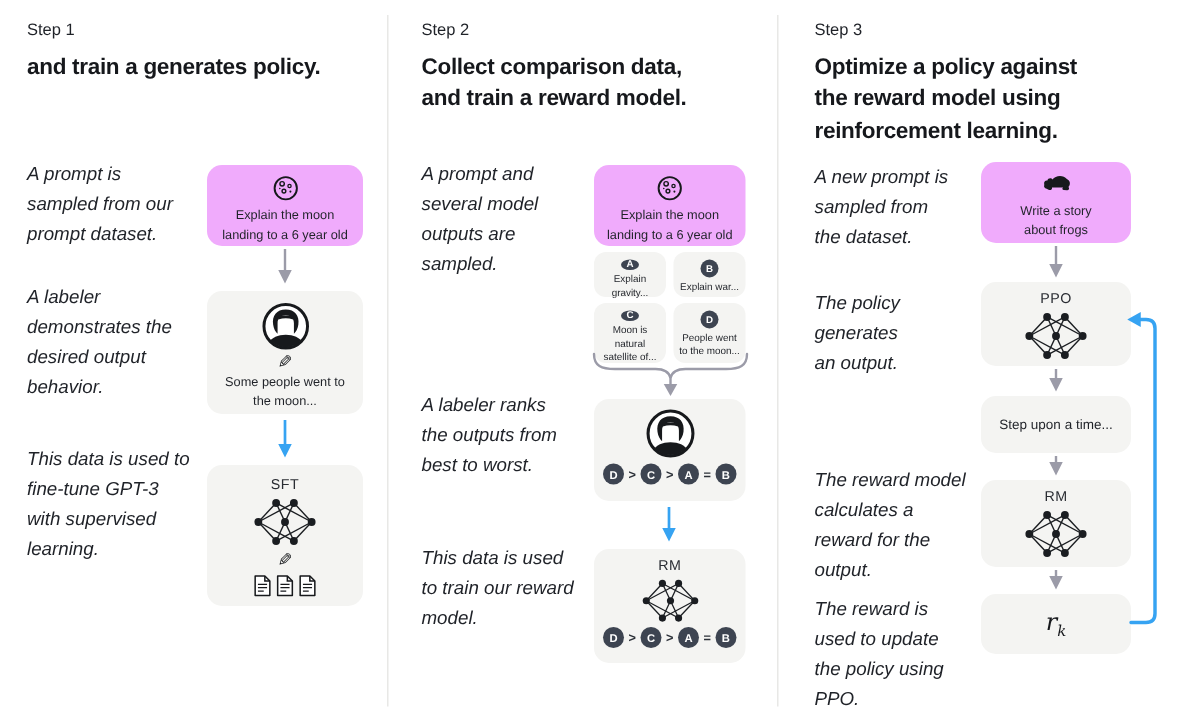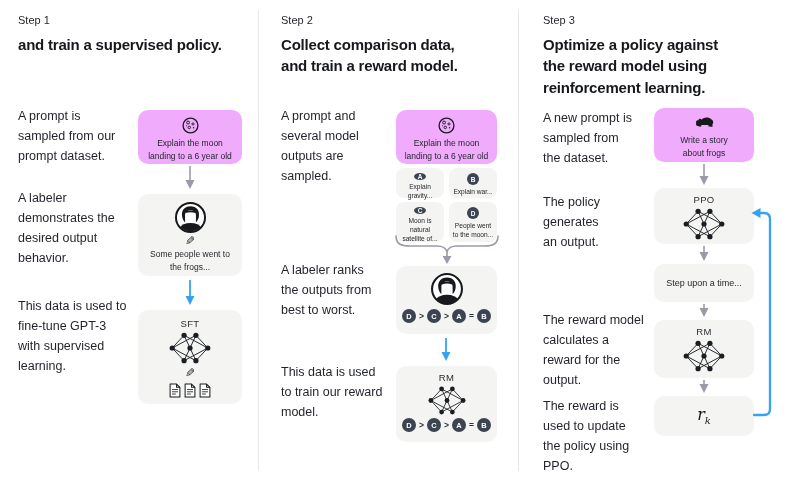--- a/index.html
+++ b/index.html
@@ -4,21 +4,21 @@
 <style>
   html,body{margin:0;padding:0;background:#fff;}
   .canvas{
     position:relative;width:788px;height:479px;background:#ffffff;overflow:hidden;
     font-family:"Liberation Sans","DejaVu Sans",sans-serif;color:#1f2228;
   }
   .layer{position:absolute;inset:0;padding-left:15px;}
   .divider{position:absolute;top:10px;bottom:8px;width:1px;background:#e8e8e6;}
   .step-label{position:absolute;font-size:11px;color:#1f2228;}
   .step-title{position:absolute;font-size:15px;font-weight:bold;line-height:1.42;letter-spacing:-0.2px;color:#16181c;}
-  .caption{position:absolute;font-size:12.5px;line-height:1.6;color:#1f2228;}
+  .caption{position:absolute;font-size:12.5px;line-height:1.6;color:#1f2228;font-style:italic;}
   .card{position:absolute;border-radius:10px;display:flex;flex-direction:column;align-items:center;box-sizing:border-box;}
   .card.blue{background:#f0abfc;}
   .card.gray{background:#f4f4f2;}
   .card-text{font-size:8.5px;line-height:1.5;text-align:center;color:#1f2228;}
   .model-label{font-size:9.5px;color:#2a2d33;letter-spacing:0.3px;}
   .pencil{font-size:12px;line-height:1;transform:scaleX(-1);color:#17191c;}
   .docs-row{display:flex;gap:3px;margin-top:2px;}
   .chip{position:absolute;background:#f4f4f2;border-radius:8px;display:flex;flex-direction:column;align-items:center;gap:2px;padding-top:5px;box-sizing:border-box;}
   .chip-badge{width:12px;height:12px;border-radius:50%;background:#3d4451;color:#fff;font-size:6.5px;font-weight:bold;display:flex;align-items:center;justify-content:center;}
   .chip-text{font-size:6.6px;line-height:1.4;text-align:center;color:#1f2228;padding:0 3px;}
@@ -92,21 +92,21 @@
 </svg>
 
 <div class="canvas">
 
   <div class="divider" style="left:258px;"></div>
   <div class="divider" style="left:518px;"></div>
 
   <div class="layer">
     <div class="step-label" style="left:18px;top:14px;">Step 1</div>
     <div class="step-title" style="left:18px;top:34px;width:236px;">
-      <div>and train a supervised policy.</div>
+      <div>and train a generates policy.</div>
     </div>
     <div class="caption" style="left:18px;top:106px;width:100px;">A prompt is sampled from our prompt dataset.</div>
     <div class="caption" style="left:18px;top:188px;width:106px;">A labeler demonstrates the desired output behavior.</div>
     <div class="caption" style="left:18px;top:296px;width:110px;">This data is used to fine-tune GPT-3 with supervised learning.</div>
 
     <div class="card blue" style="left:138px;top:110px;width:104px;height:54px;padding-top:6px;gap:2px;">
       <svg width="19" height="19">
           <use href="#i-moon"></use>
         </svg>
       <div class="card-text" style="width:92px;">Explain the moon landing to a 6 year old</div>
@@ -115,21 +115,21 @@
     <svg class="arr" style="left:184px;top:166px;" width="12" height="24">
       <line x1="6" y1="0" x2="6" y2="15" stroke="#9b9ba8" stroke-width="1.6"></line>
       <polygon points="1.5,14 10.5,14 6,23" fill="#9b9ba8"></polygon>
     </svg>
 
     <div class="card gray" style="left:138px;top:194px;width:104px;height:82px;padding-top:7px;gap:1px;">
       <svg width="33" height="33">
           <use href="#i-avatar"></use>
         </svg>
       <span class="pencil">✎</span>
-      <div class="card-text" style="width:86px;">Some people went to the frogs...</div>
+      <div class="card-text" style="width:86px;">Some people went to the moon...</div>
     </div>
 
     <svg class="arr" style="left:184px;top:280px;" width="12" height="26">
       <line x1="6" y1="0" x2="6" y2="17" stroke="#36a3f2" stroke-width="1.8"></line>
       <polygon points="1.5,16 10.5,16 6,25" fill="#36a3f2"></polygon>
     </svg>
 
     <div class="card gray" style="left:138px;top:310px;width:104px;height:94px;padding-top:8px;gap:2px;">
       <div class="model-label">SFT</div>
       <svg width="44" height="34">

